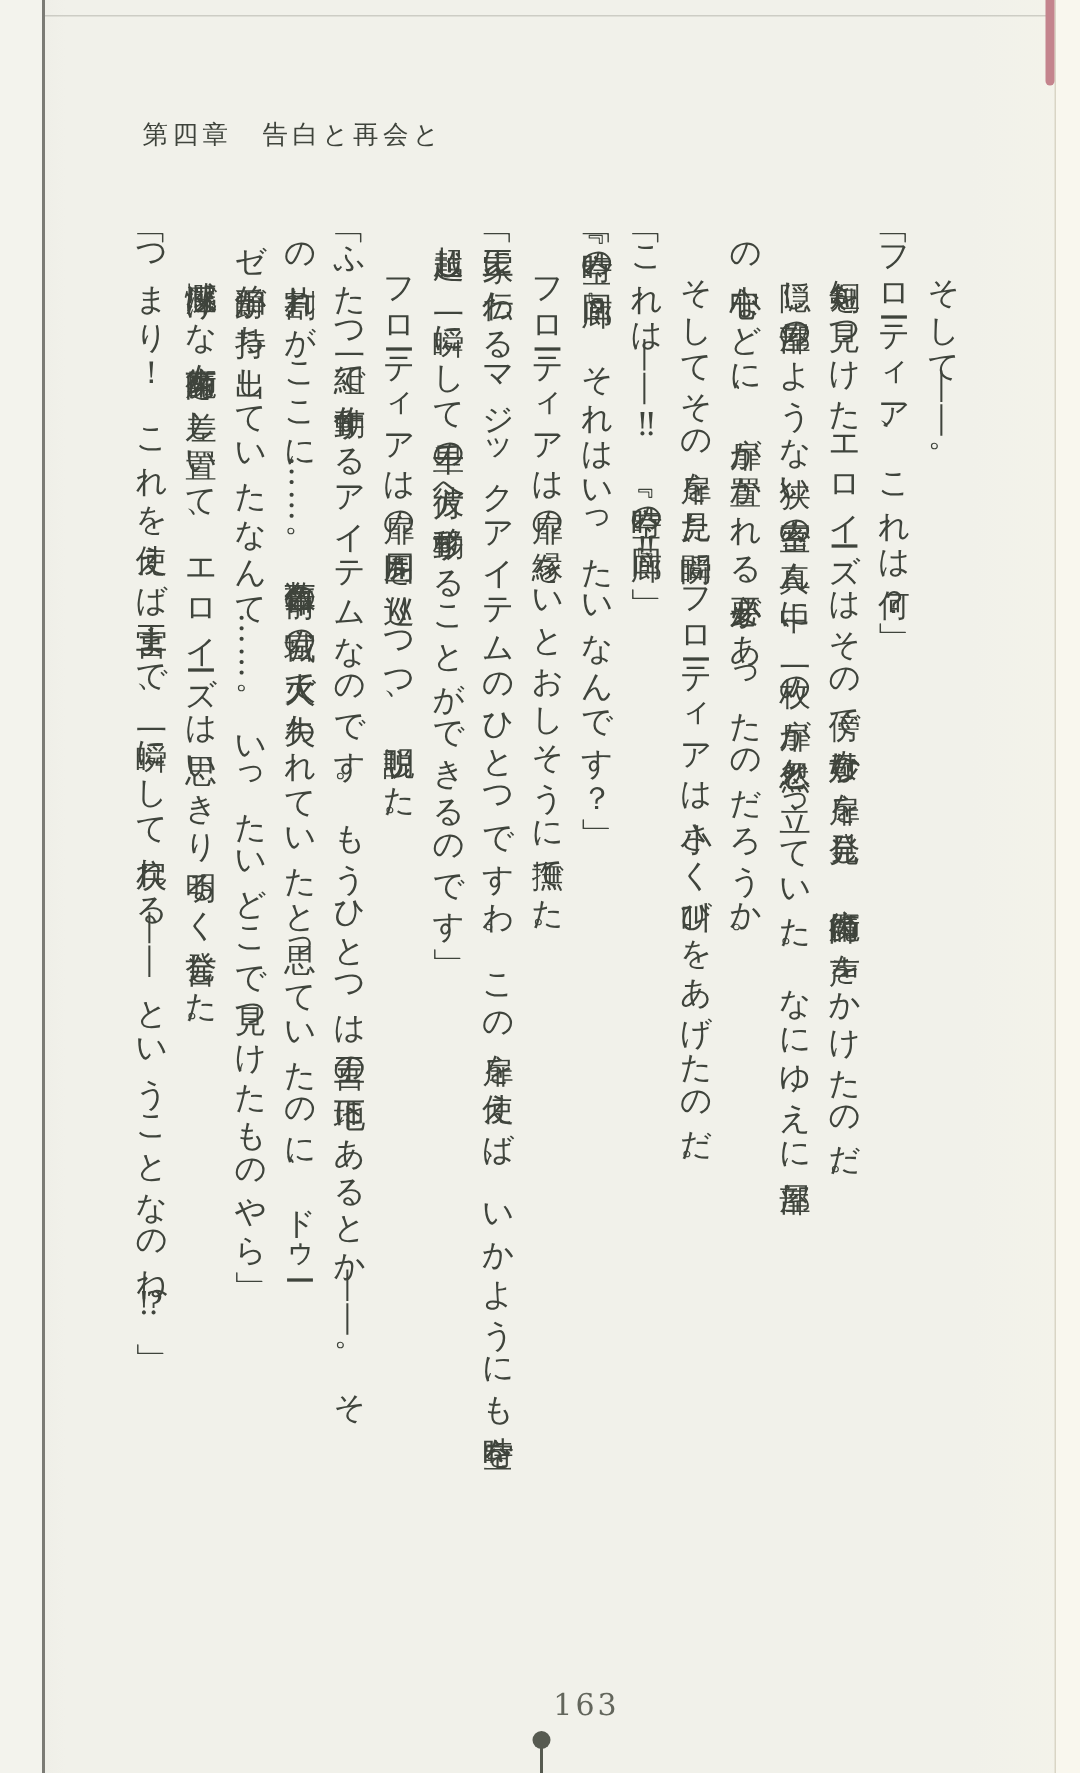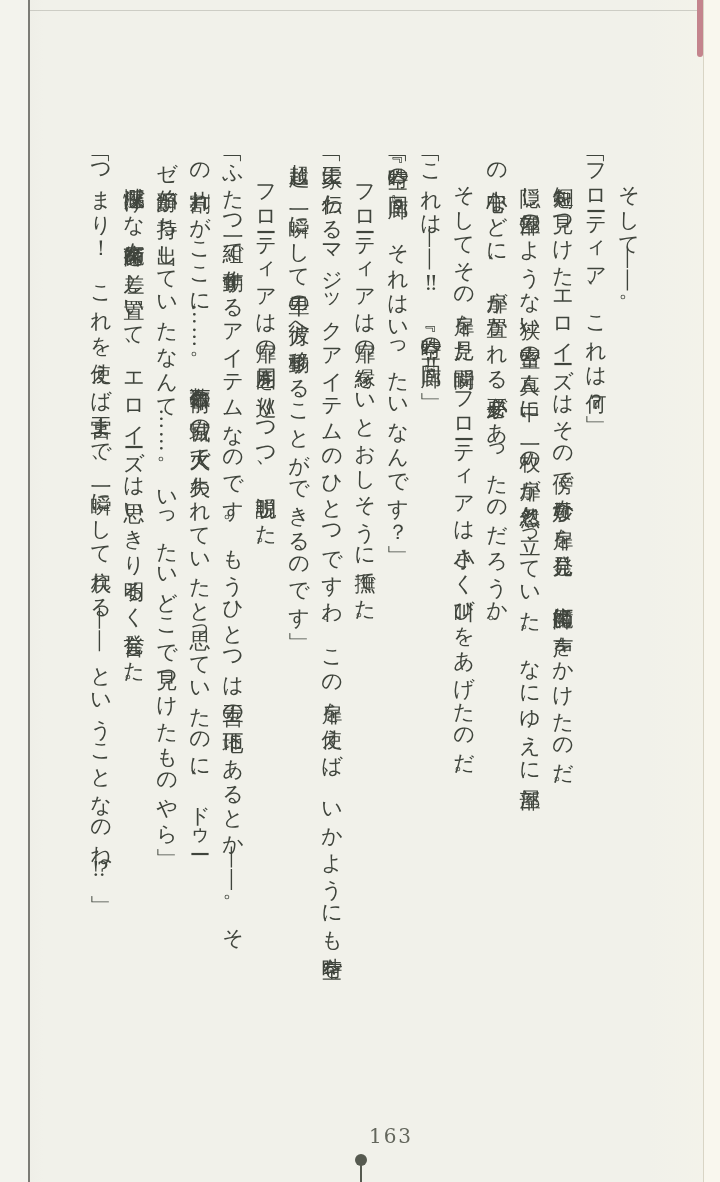--- a/index.html
+++ b/index.html
@@ -50,20 +50,21 @@
 
 <div class="scan">
 
   <div class="edge-left-strip"></div>
   <div class="edge-left-line"></div>
   <div class="edge-top-line"></div>
   <div class="edge-right-strip"></div>
   <div class="edge-right-line"></div>
   <div class="corner-pink-mark" style="background:#c4848d;"></div>
 
+  <div class="chapter-header">第四章　告白と再会と</div>
 
   <div class="text-block">
     <div class="tline">　そして――。</div>
     <div class="tline">「フローティア、これは何？」</div>
     <div class="tline">　短剣を見つけたエロイーズはその傍で奇妙な扉を発見し、魔術師に声をかけたのだ。</div>
     <div class="tline">　隠し部屋のような狭い密室の真ん中に、一枚の扉が忽然と立っていた。なにゆえに部屋</div>
     <div class="tline">の中心などに、扉が置かれる必要があったのだろうか。</div>
     <div class="tline">　そしてその扉を見た瞬間、フローティアは小さく叫びをあげたのだ。</div>
     <div class="tline">「これは――‼　『時空の回廊』‼」</div>
     <div class="tline">「『時空の回廊』？　それはいったいなんです？」</div>

